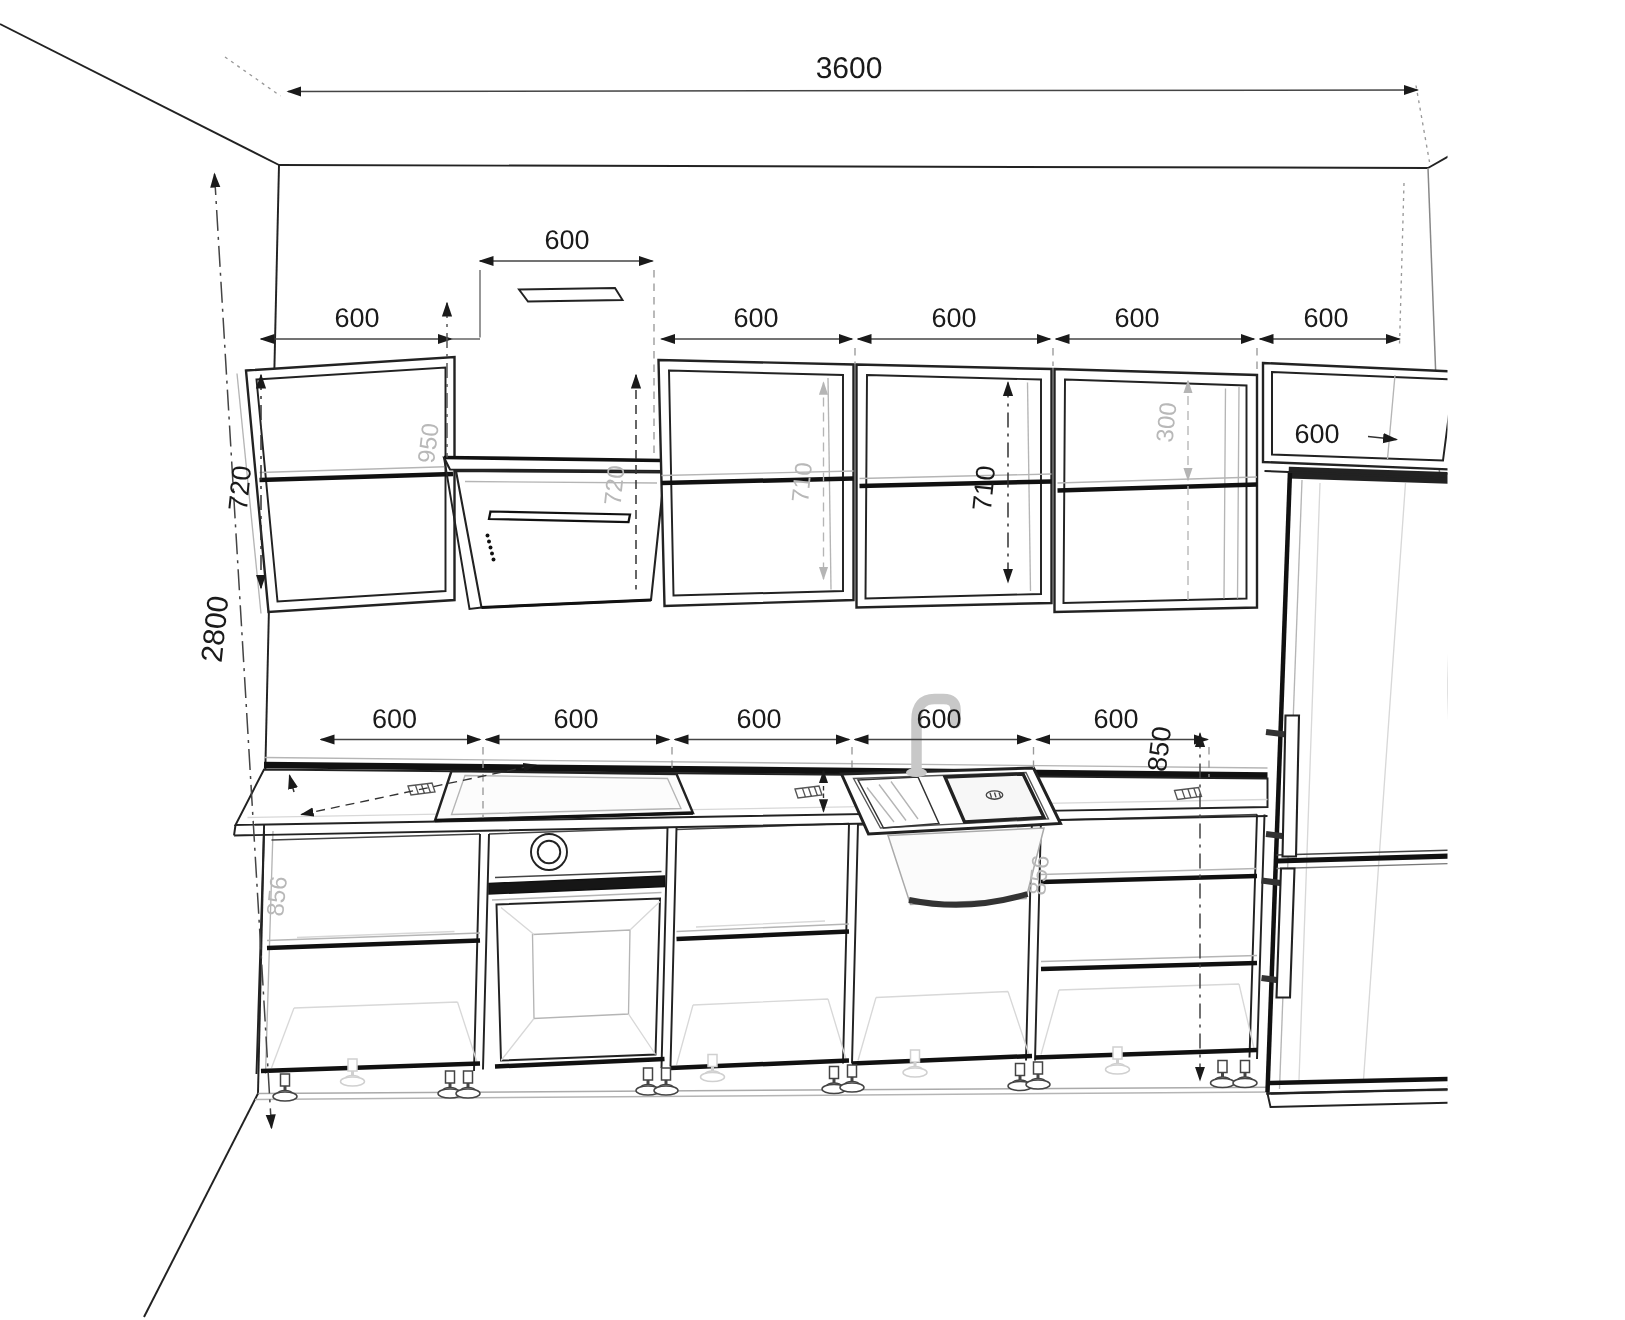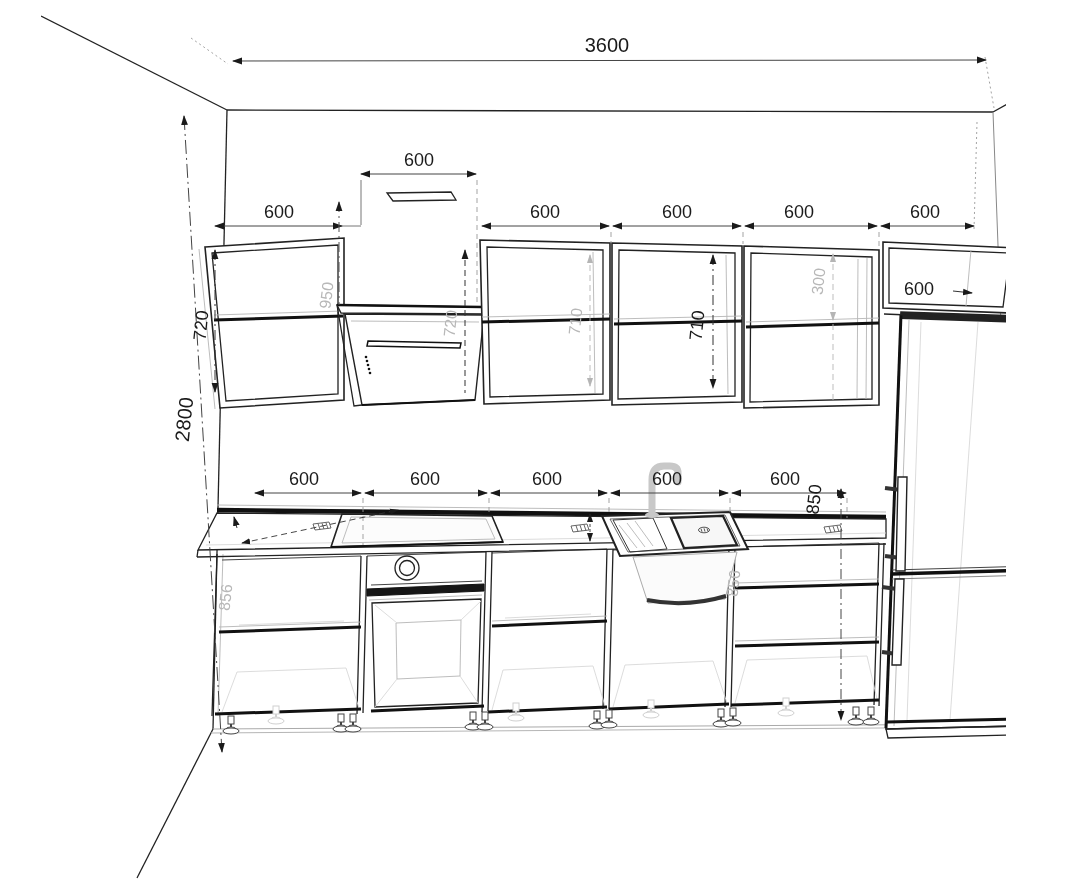--- a/index.html
+++ b/index.html
@@ -1,16 +1,16 @@
 <!DOCTYPE html>
 <html><head>
 <meta charset="utf-8">
 <style>
   html,body{margin:0;padding:0;background:#ffffff;}
-  .stage{width:965px;height:880px;position:relative;background:#fff;overflow:hidden;padding-left:41px;}
+  .stage{width:965px;height:880px;position:relative;background:#fff;overflow:hidden;}
   svg{display:block;}
   .dim{font-family:"Liberation Sans",sans-serif;font-size:18px;fill:#1a1a1a;}
   .dim-lg{font-family:"Liberation Sans",sans-serif;font-size:20px;fill:#1a1a1a;}
   .dim-gray{font-family:"Liberation Sans",sans-serif;font-size:16px;fill:#b8b8b8;}
   .ln{stroke:#222;stroke-width:1.3;fill:none;}
   .ln-heavy{stroke:#111;stroke-width:3;fill:none;}
   .ln-gray{stroke:#b5b5b5;stroke-width:0.9;fill:none;}
   .ln-faint{stroke:#d8d8d8;stroke-width:0.9;fill:none;}
   .dimln{stroke:#444;stroke-width:1;fill:none;}
   .extln{stroke:#999;stroke-width:0.9;fill:none;stroke-dasharray:5 4;}

